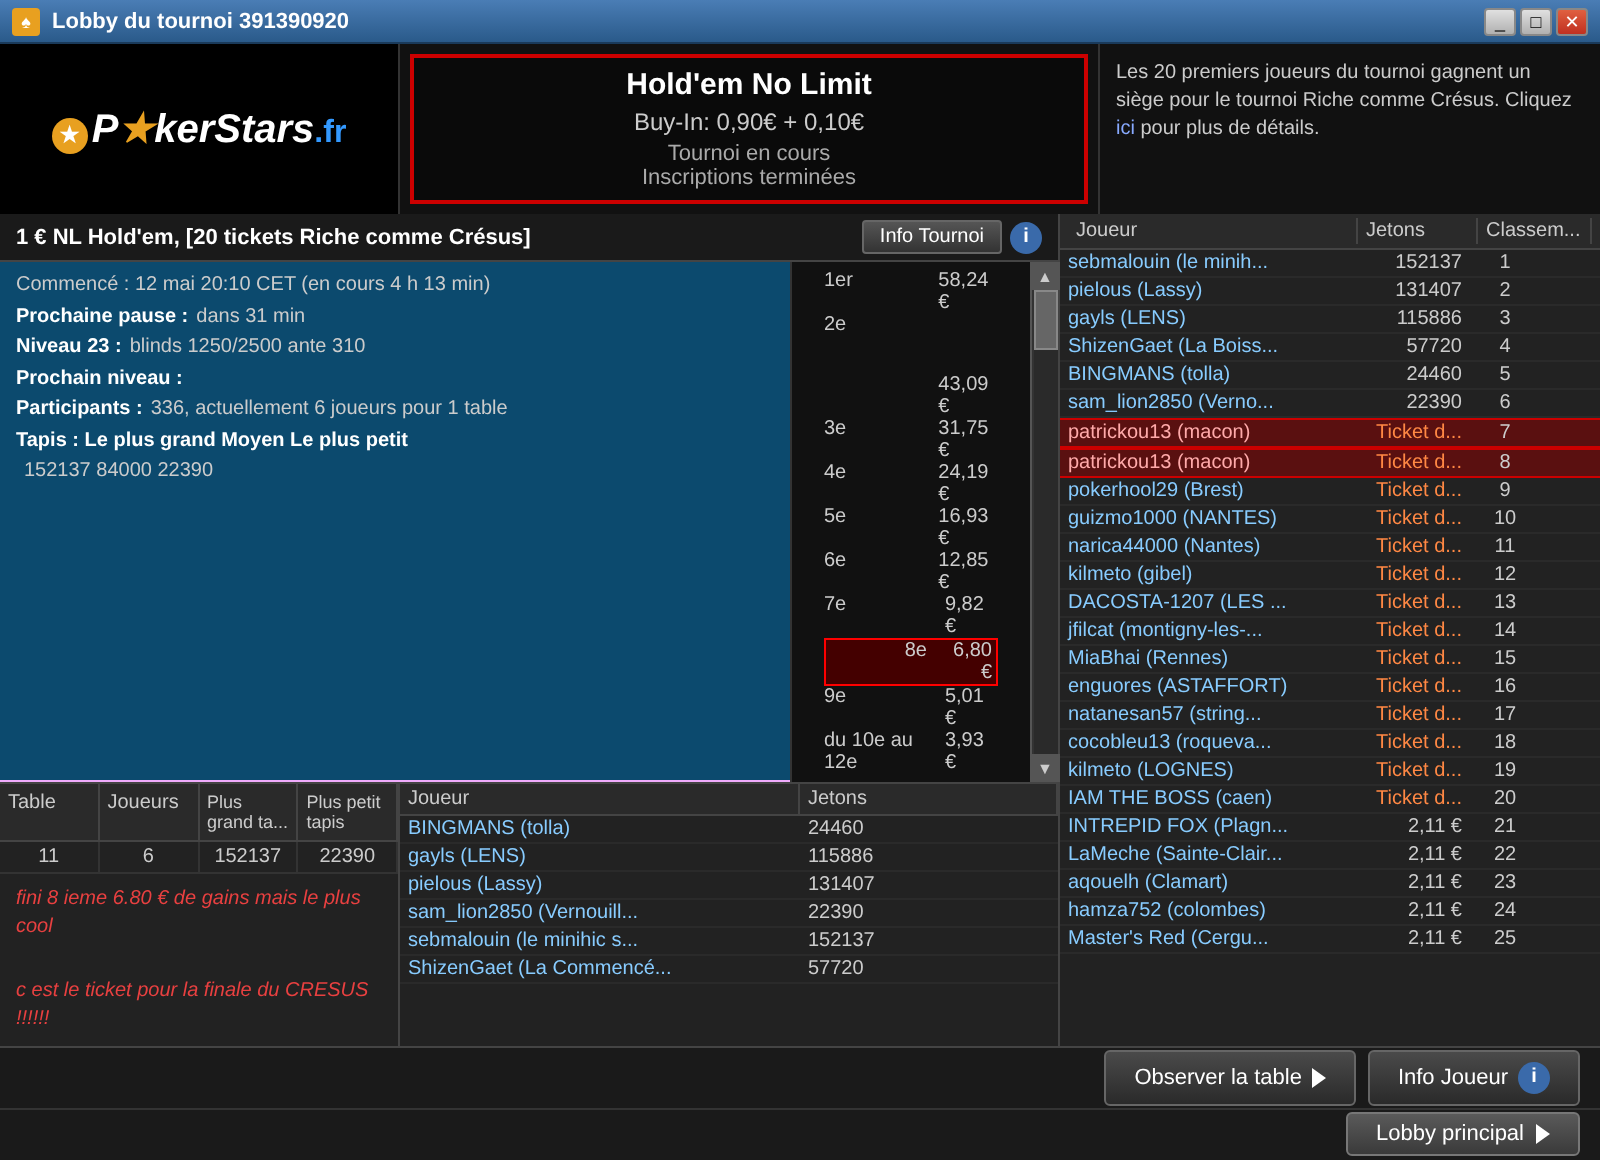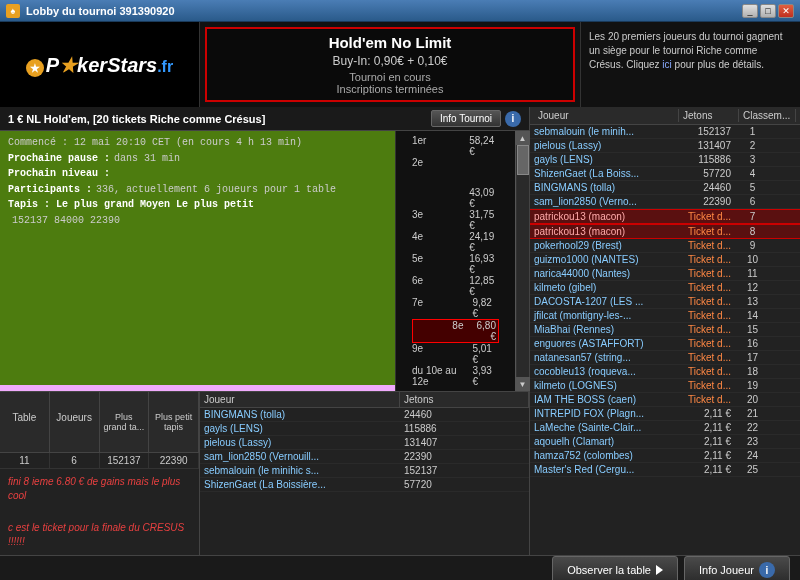--- a/index.html
+++ b/index.html
@@ -108,21 +108,21 @@
     }
     #tournament-status1 {
       font-size: 11px;
       color: #aaa;
     }
     #tournament-status2 {
       font-size: 11px;
       color: #aaa;
     }
     #announcement-area {
-      width: 220px;
+      width: 251px;
       background: #111;
       padding: 8px;
       font-size: 10px;
       color: #ccc;
       line-height: 1.4;
       border-left: 1px solid #333;
     }
 
     
     #content {
@@ -173,26 +173,25 @@
       align-items: center;
       justify-content: center;
       font-size: 10px;
       font-weight: bold;
       color: #fff;
       cursor: pointer;
     }
 
     #details-section {
       padding: 4px 8px;
-      background: #4d7c0f;
+      background: #0c4a6e;
       font-size: 10px;
       color: #ccc;
       line-height: 1.55;
-      border-bottom: 6px solid #f0abfc;
-      font-family: Liberation Mono, monospace;
+      border-bottom: 1px solid #f0abfc;
     }
     .detail-row {
       display: flex;
       gap: 4px;
     }
     .detail-label {
       color: #fff;
       font-weight: bold;
       white-space: nowrap;
     }
@@ -248,25 +247,24 @@
       display: flex;
       flex-direction: column;
     }
     #table-header {
       display: flex;
       background: #2a2a2a;
       border-bottom: 1px solid #444;
     }
     .th-cell {
       flex: 1;
-      padding: 20px 4px;
+      padding: 4px 4px;
       font-size: 10px;
       color: #ccc;
       border-right: 1px solid #444;
-      text-align: center;
     }
     .table-data-row {
       display: flex;
       border-bottom: 1px solid #333;
       font-size: 10px;
     }
     .td-cell {
       flex: 1;
       padding: 2px 4px;
       color: #ccc;
@@ -492,20 +490,24 @@
       <div style="display:flex;border-bottom:1px solid #444;background:#111;">
         <div id="details-section" style="flex:1;padding:4px 8px;">
           <div class="detail-row">
             <span class="detail-value">Commencé : 12 mai 20:10 CET (en cours 4 h 13 min)</span>
           </div>
           <div class="detail-row">
             <span class="detail-label">Prochaine pause :</span>
             <span class="detail-value">dans 31 min</span>
           </div>
           <div class="detail-row">
+            <span class="detail-label">Niveau 23 :</span>
+            <span class="detail-value">blinds 1250/2500 ante 310</span>
+          </div>
+          <div class="detail-row">
             <span class="detail-label">Prochain niveau :</span>
           </div>
           <div class="detail-row">
             <span class="detail-label">Participants :</span>
             <span class="detail-value">336, actuellement 6 joueurs pour 1 table</span>
           </div>
           <div class="detail-row">
             <span class="detail-label">Tapis : Le plus grand    Moyen    Le plus petit</span>
           </div>
           <div class="detail-row">
@@ -608,21 +610,21 @@
               </div>
               <div class="pl-row">
                 <div class="pl-cell" style="width:200px;color:#88ccff;">sam_lion2850 (Vernouill...</div>
                 <div class="pl-cell" style="flex:1;">22390</div>
               </div>
               <div class="pl-row">
                 <div class="pl-cell" style="width:200px;color:#88ccff;">sebmalouin (le minihic s...</div>
                 <div class="pl-cell" style="flex:1;">152137</div>
               </div>
               <div class="pl-row">
-                <div class="pl-cell" style="width:200px;color:#88ccff;">ShizenGaet (La Boissière...</div>
+                <div class="pl-cell" style="width:200px;color:#88ccff;">ShizenGaet (La Commencé...</div>
                 <div class="pl-cell" style="flex:1;">57720</div>
               </div>
             </div>
         </div>
 
       </div>
 
     </div>
 
     <div id="right-panel">

